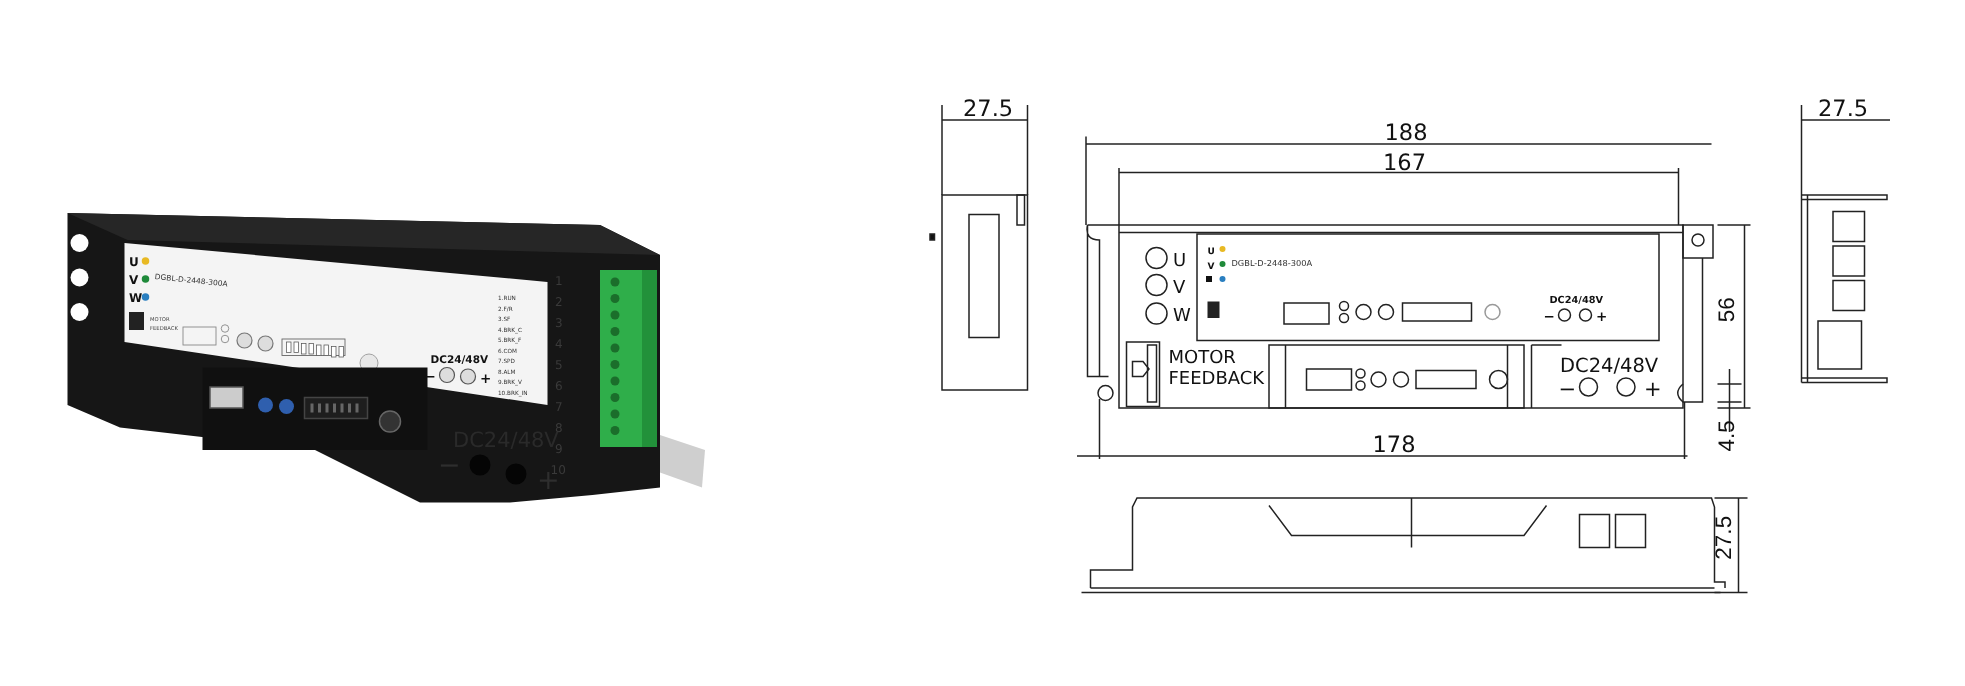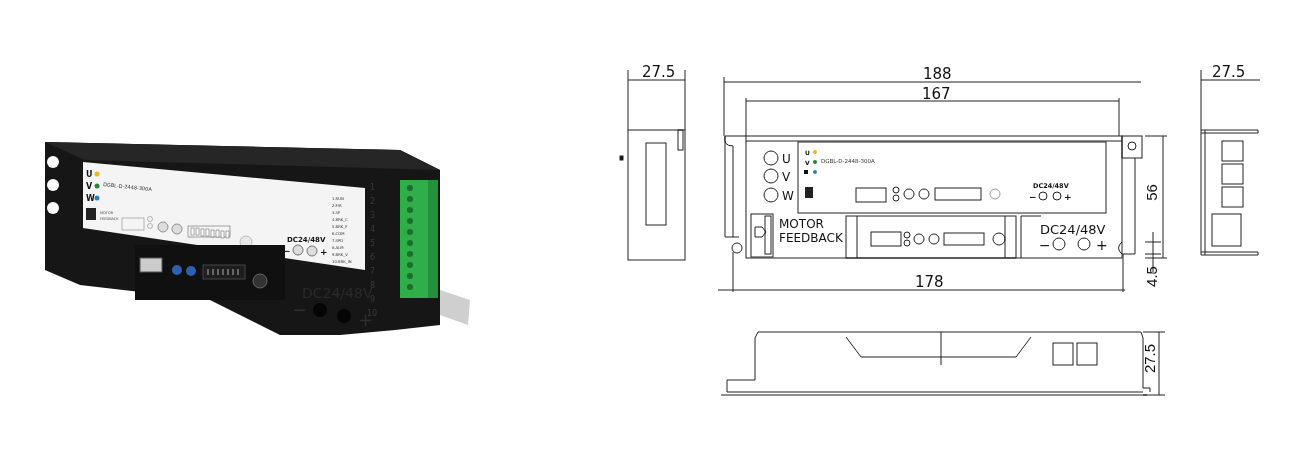--- a/index.html
+++ b/index.html
@@ -138,21 +138,21 @@
     <line x1="75" y1="10" x2="75" y2="70"></line>
     <line x1="18" y1="20" x2="75" y2="20"></line>
     <text x="32" y="17" font-size="15" fill="#111" stroke="none">27.5</text>
     <rect x="18" y="70" width="57" height="130"></rect>
     <rect x="36" y="83" width="20" height="82"></rect>
     <rect x="68" y="70" width="5" height="20"></rect>
     <rect x="10" y="96" width="3" height="4" fill="#111"></rect>
   </svg>
 </div>
 
-<div class="abs" style="left:715px;top:62px;width:460px;height:240px;">
+<div class="abs" style="left:715px;top:76px;width:460px;height:240px;">
   <svg width="460" height="240" viewBox="0 0 460 240" fill="none" stroke="#222" stroke-width="1">
 
     <line x1="9" y1="15" x2="9" y2="74"></line>
     <line x1="9" y1="20" x2="426" y2="20"></line>
     <text x="208" y="17" font-size="15" fill="#111" stroke="none">188</text>
 
     <line x1="31" y1="36" x2="31" y2="74"></line>
     <line x1="404" y1="36" x2="404" y2="74"></line>
     <line x1="31" y1="39" x2="404" y2="39"></line>
     <text x="207" y="37" font-size="15" fill="#111" stroke="none">167</text>

